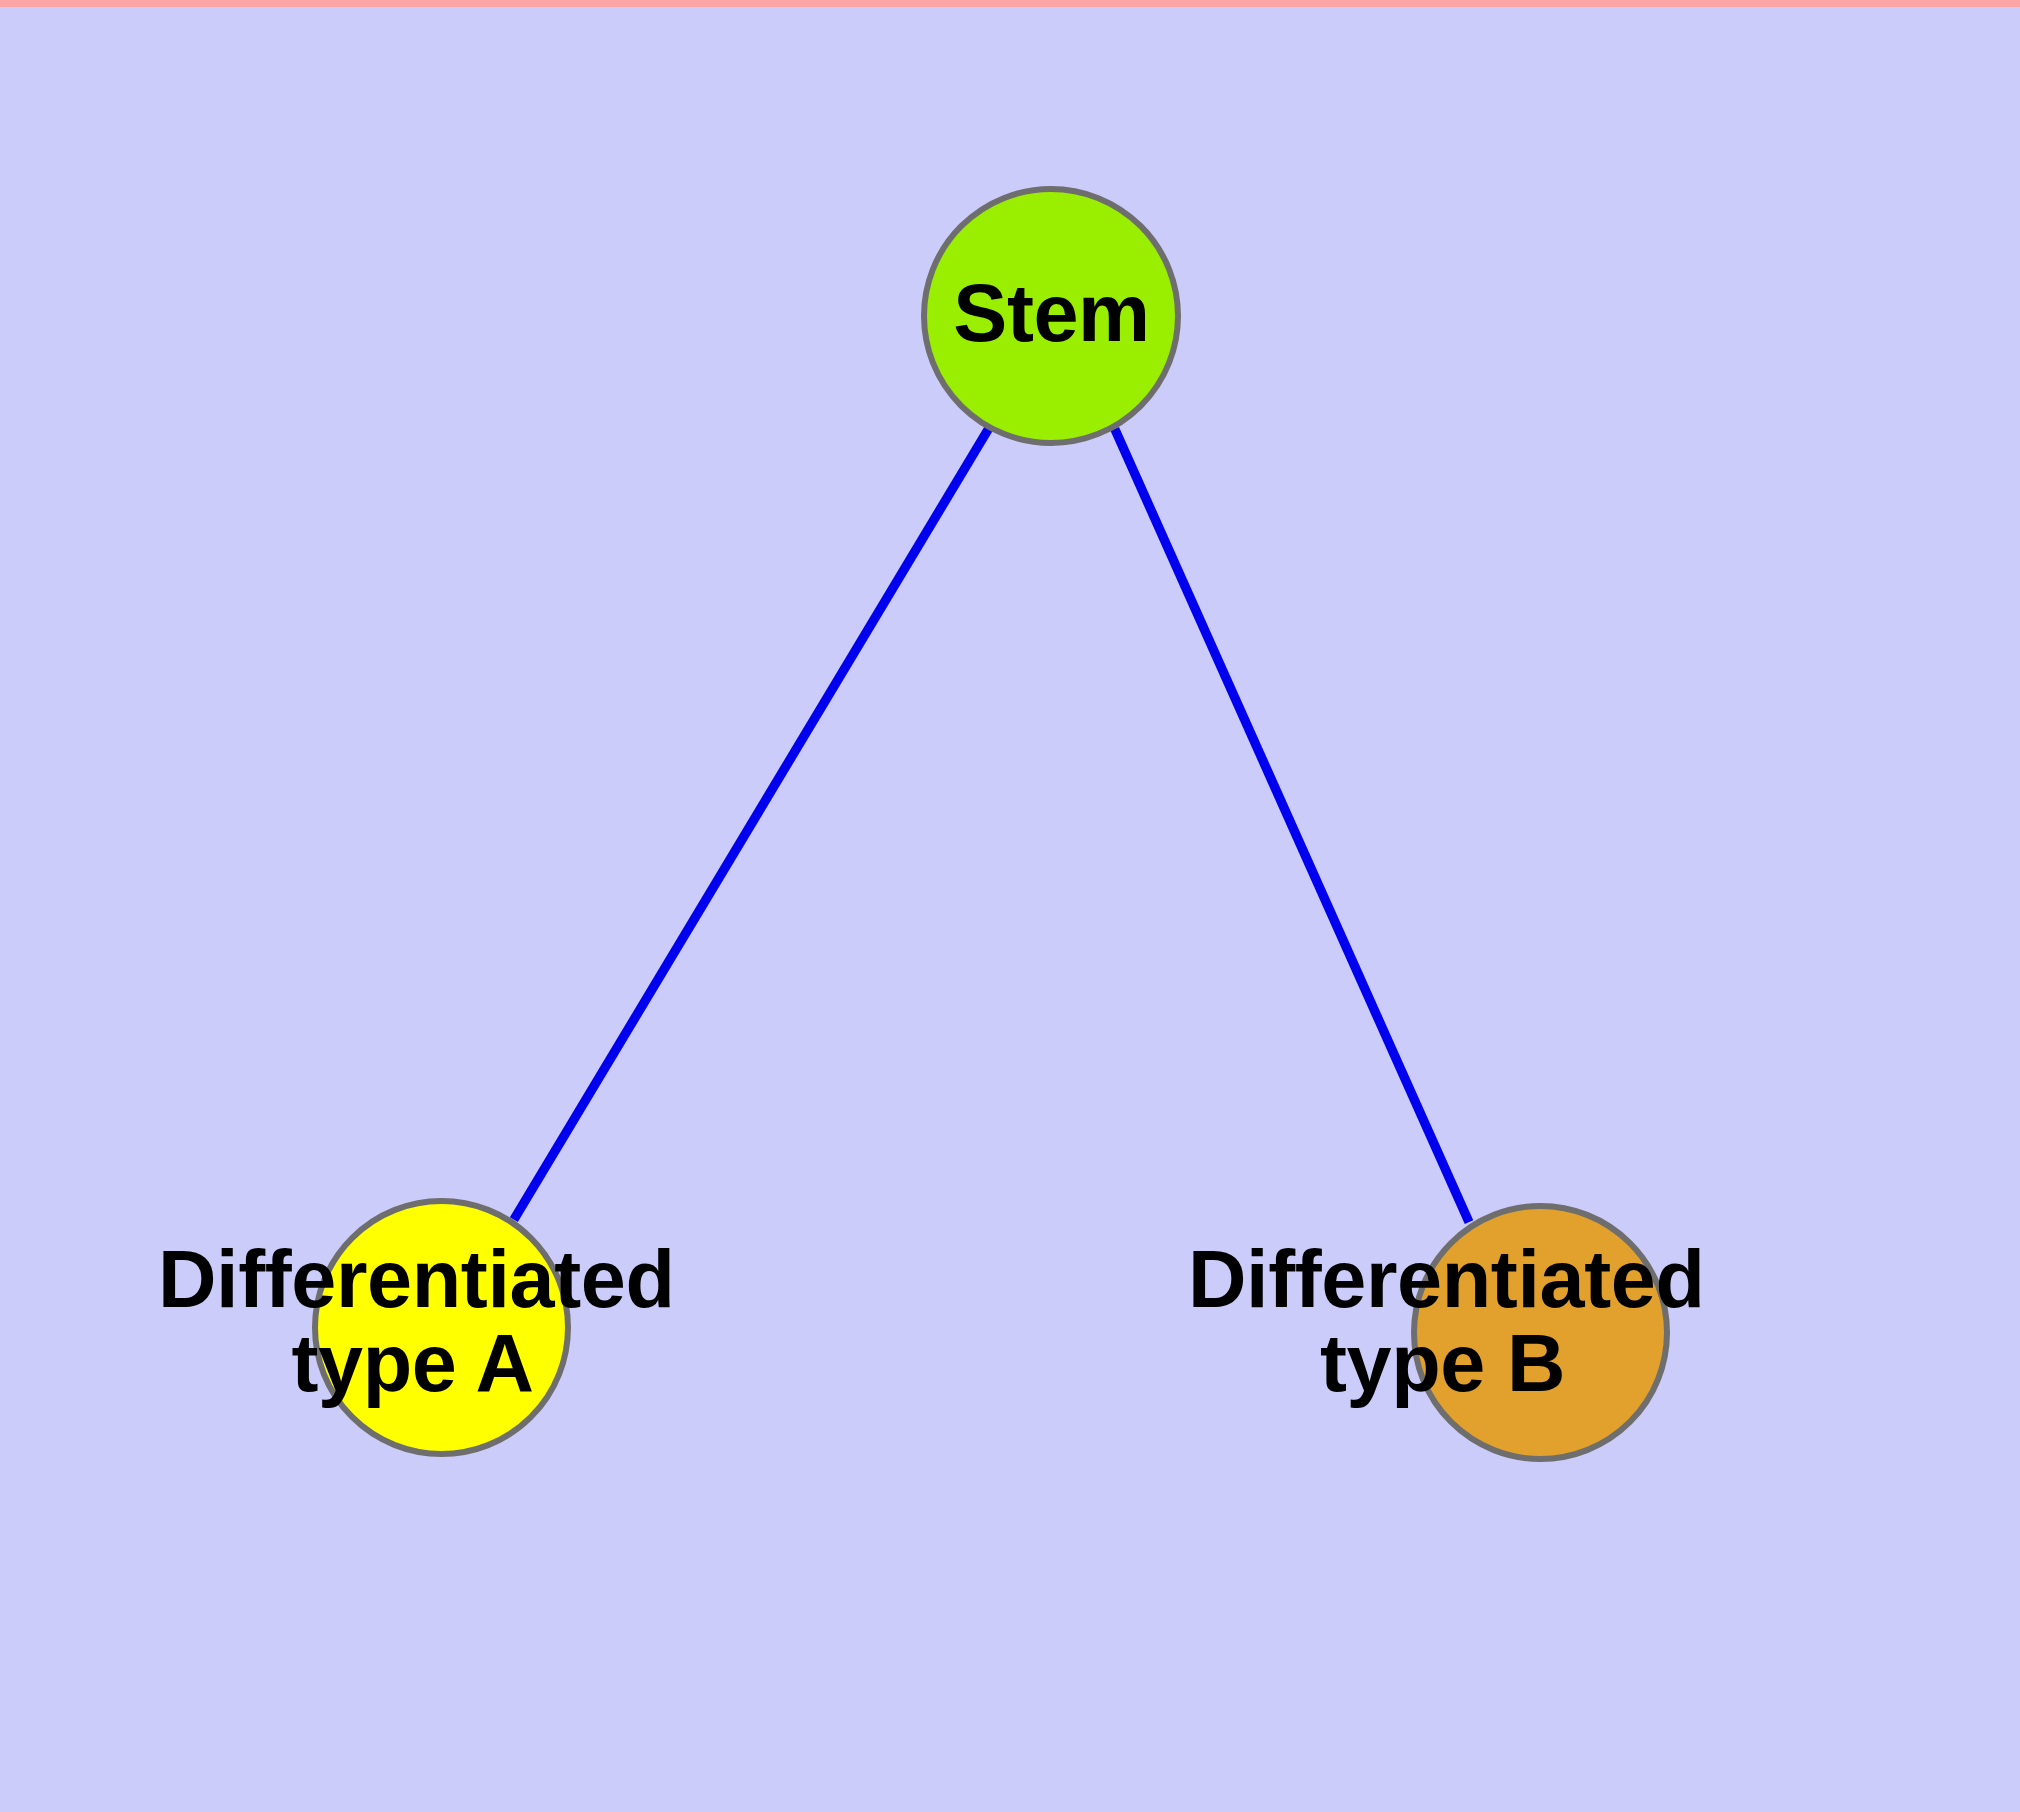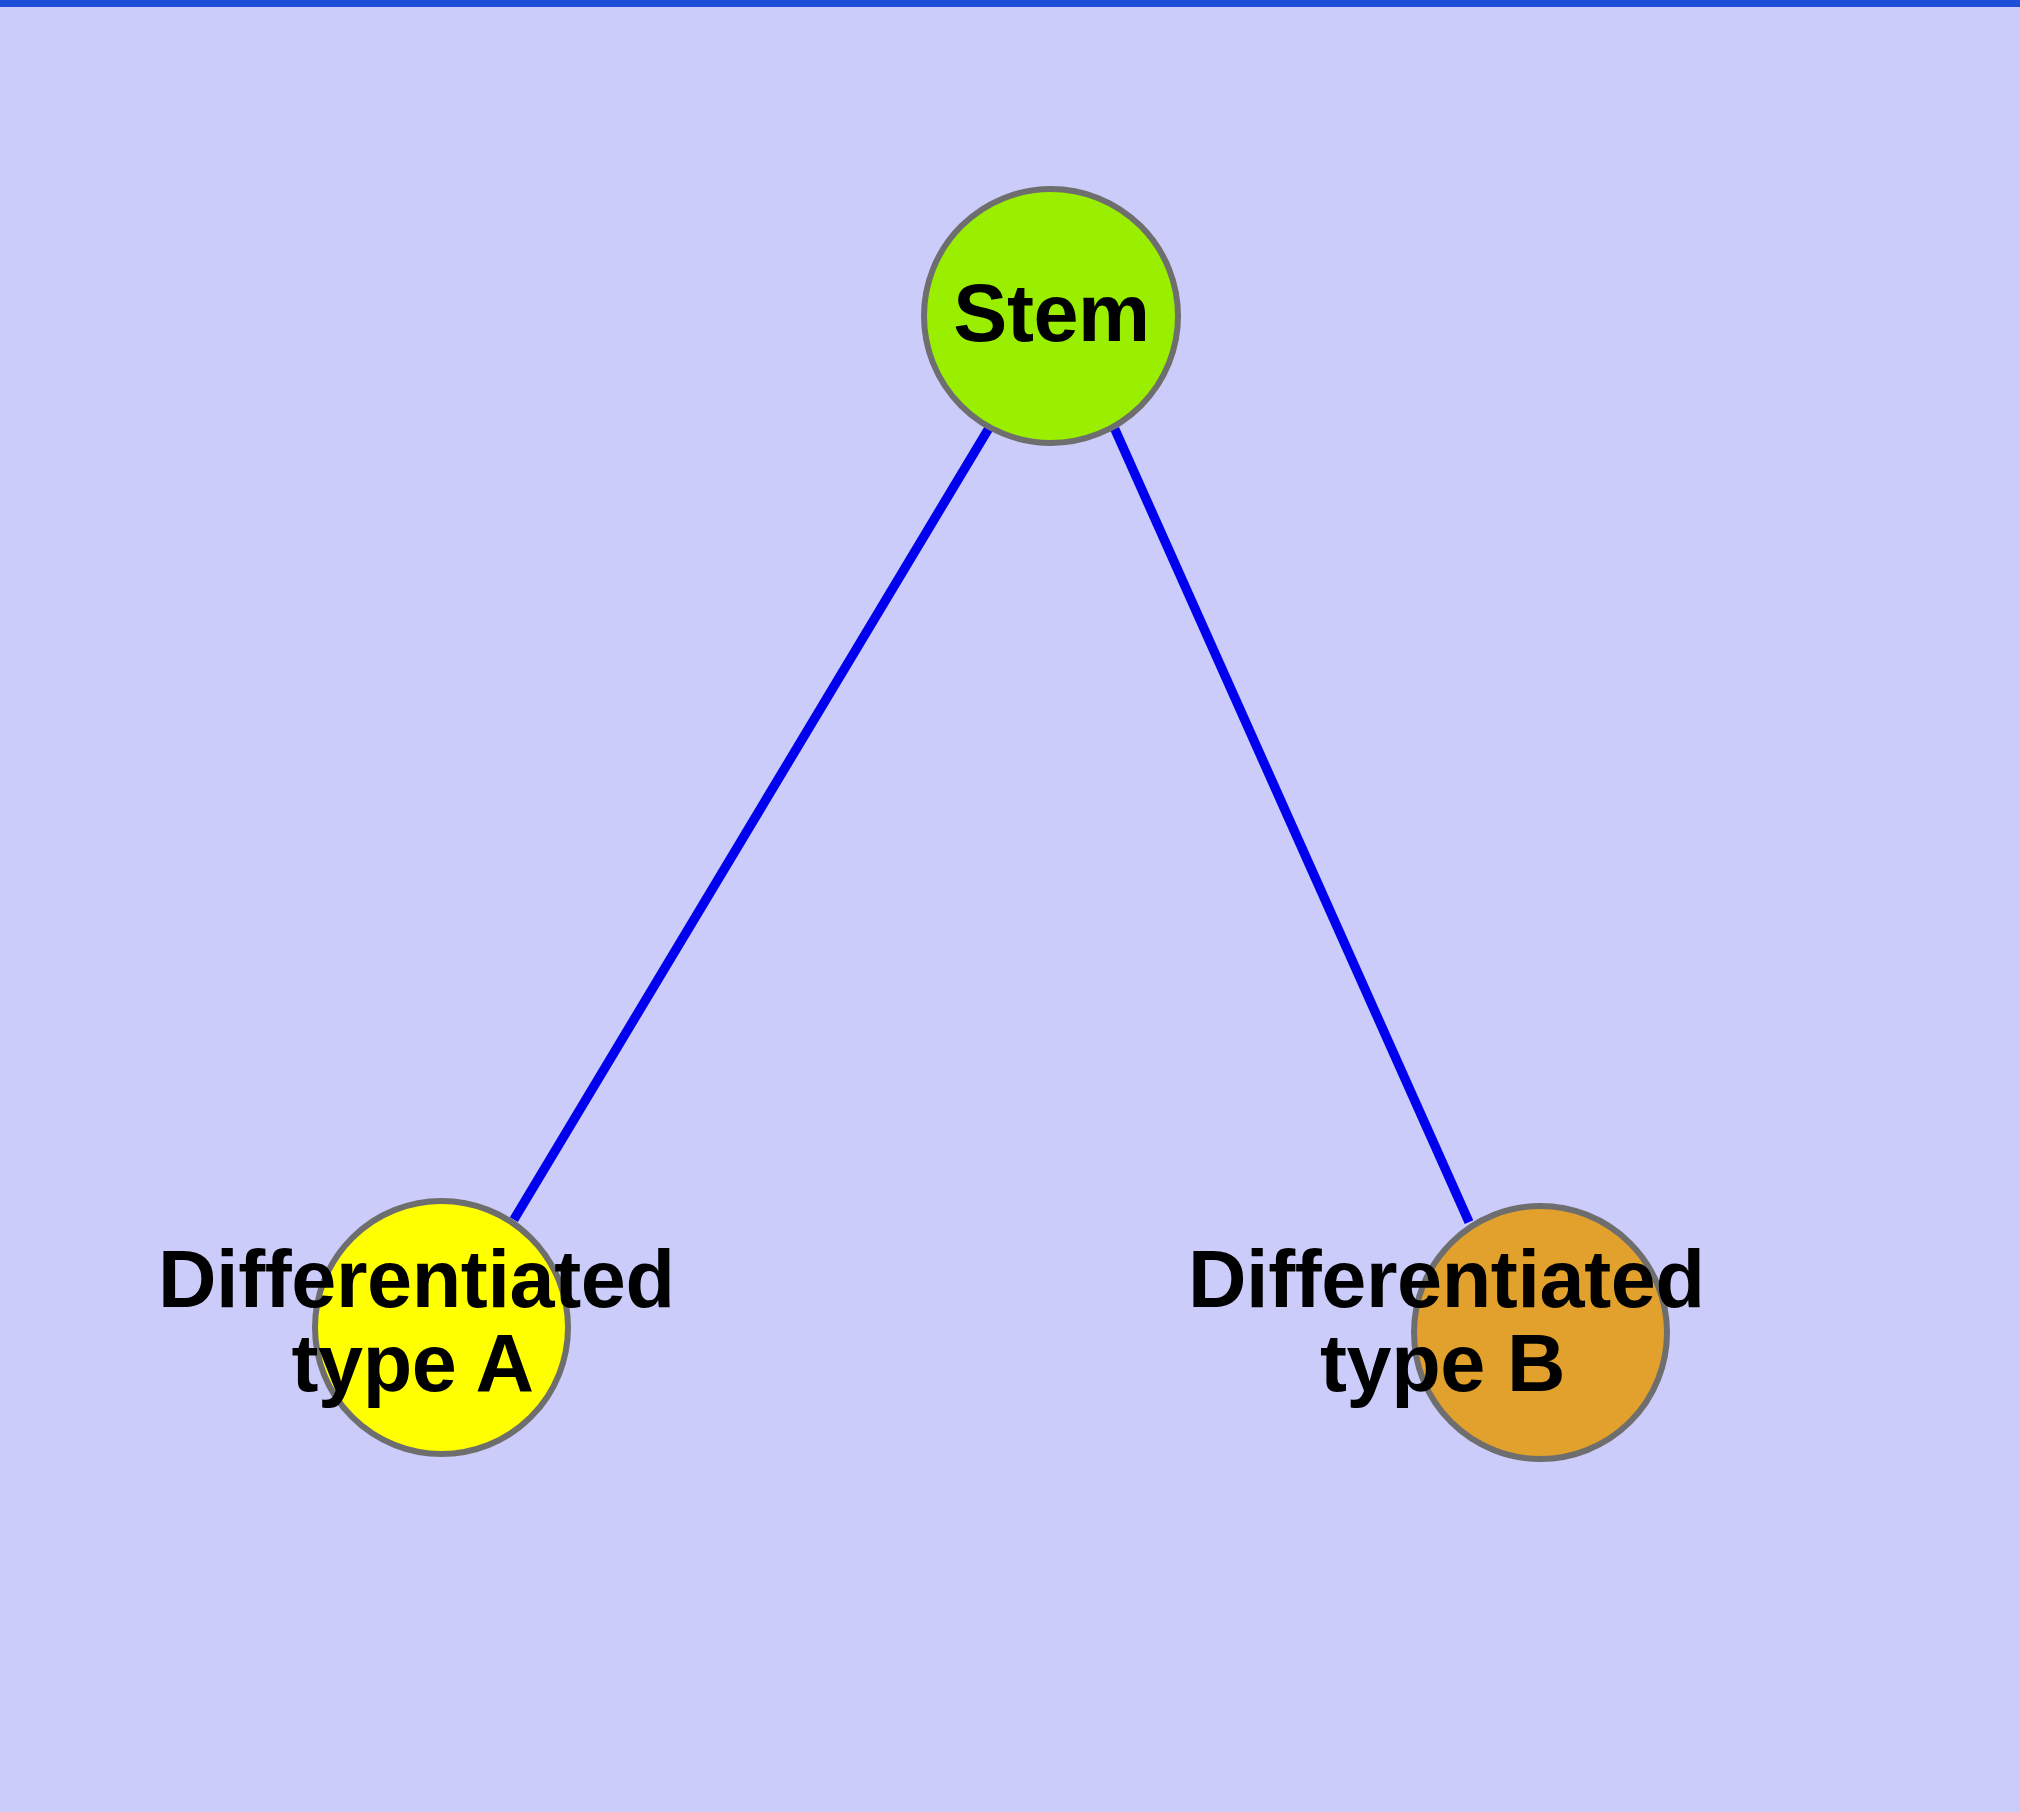--- a/index.html
+++ b/index.html
@@ -5,21 +5,21 @@
   html, body {
     margin: 0;
     padding: 0;
     background: #ffffff;
   }
   #canvas-wrap {
     position: relative;
     width: 2021px;
     height: 1812px;
     overflow: hidden;
-    background: #1d4ed8;
+    background: #fca5a5;
     font-family: "Liberation Sans", sans-serif;
   }
   #graph-background {
     position: absolute;
     left: 0;
     top: 6.8px;
     width: 2021px;
     height: 1805px;
     background: #ccccfa;
   }

